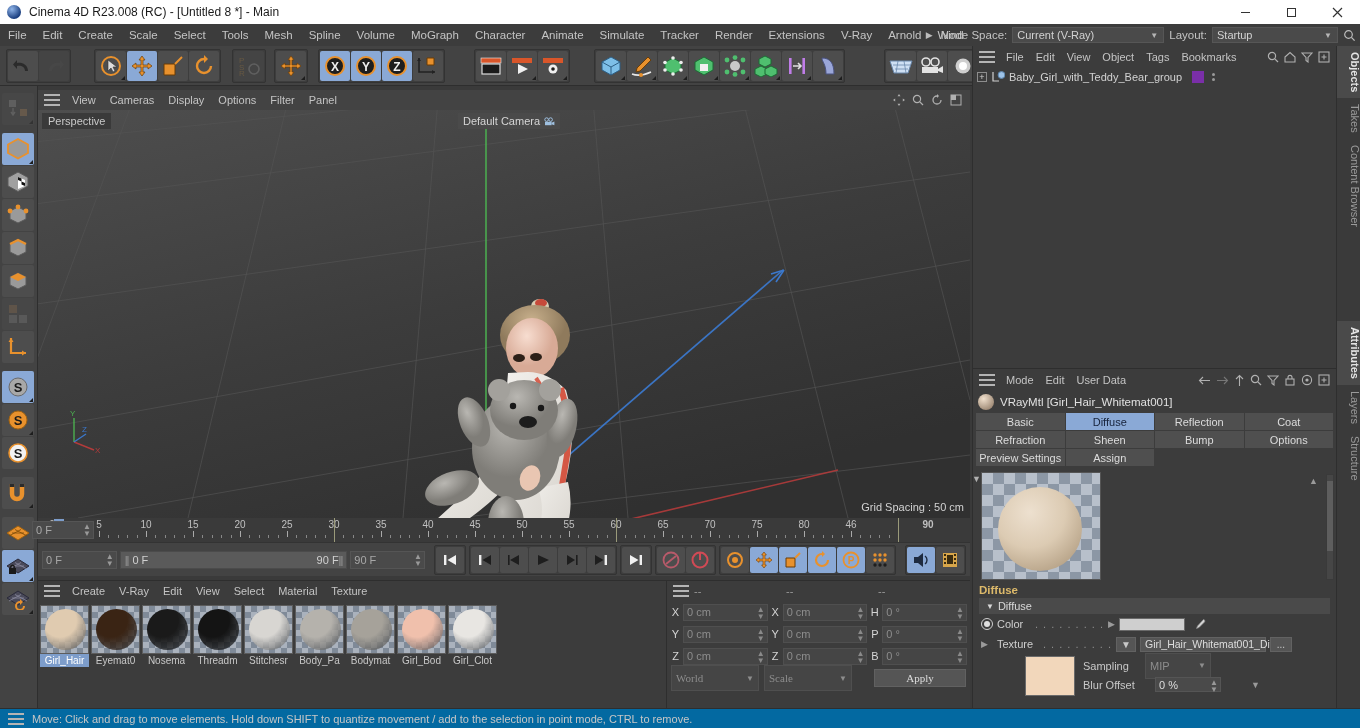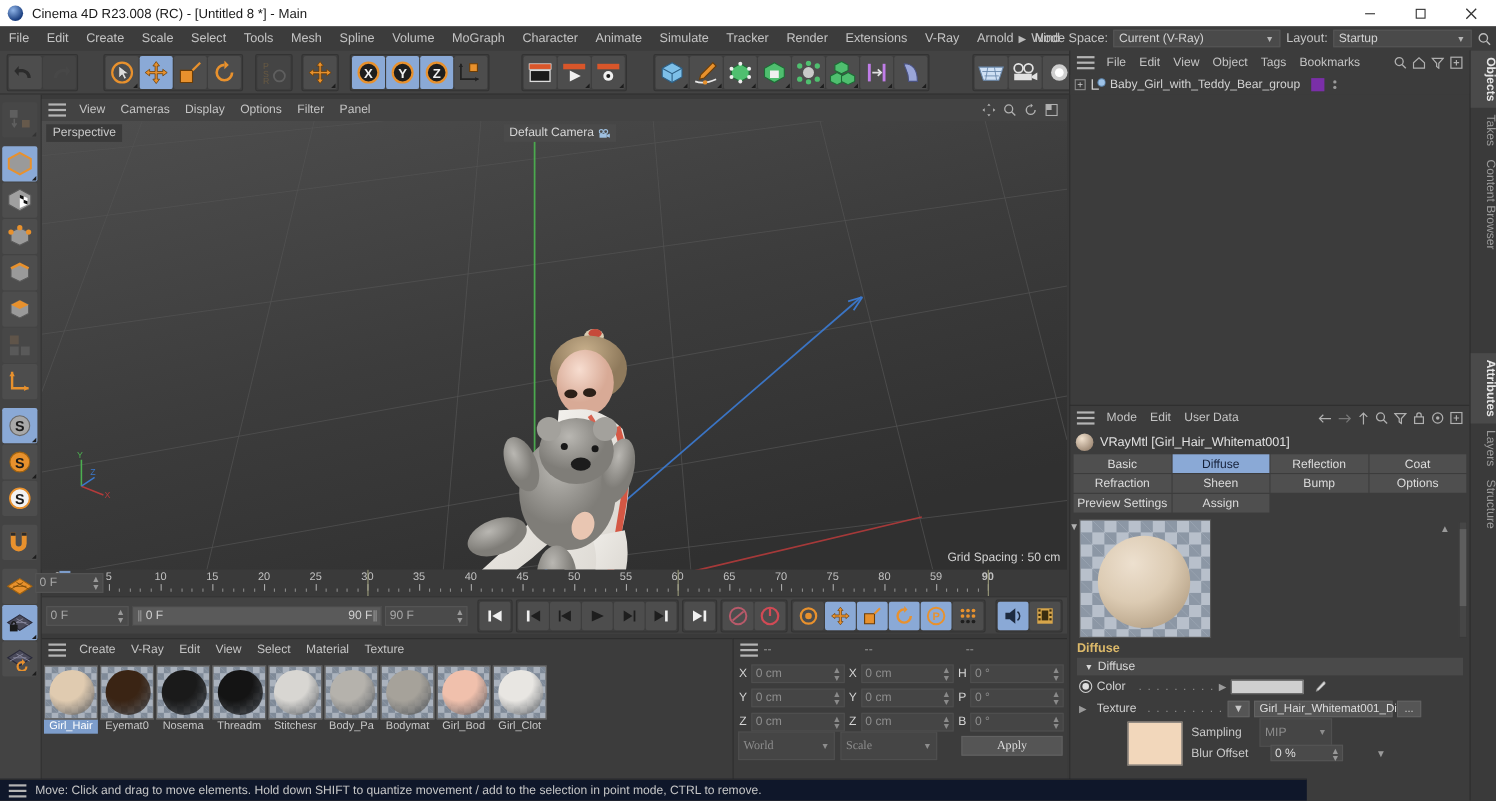--- a/index.html
+++ b/index.html
@@ -193,21 +193,21 @@
   .scrollthumb { background:#5e5e5e; width:100%; }
 
   
   .dock { position:absolute; right:0; top:46px; width:24px; height:682px; background:#3a3a3a;
     border-left:1px solid #2e2e2e; }
   .dtab { width:24px; color:#9a9a9a; font-size:11px; writing-mode:vertical-rl;
     text-align:center; padding:6px 0; }
   .dtab.active { background:#4a4a4a; color:#e4e4e4; font-weight:bold; }
 
   
-  .statusbar { position:absolute; left:0; bottom:0; width:1188px; height:20px; background:#0f172a;
+  .statusbar { position:absolute; left:0; bottom:0; width:1360px; height:20px; background:#0369a1;
     display:flex; align-items:center; border-top:1px solid #2e2e2e; }
   .statusbar .hamb { margin:0 8px 0 8px; }
   .status-text { font-size:11px; color:#c6c6c6; }
 
   svg { display:block; }
 </style>
 </head>
 <body>
 
 <div id="app">
@@ -790,23 +790,23 @@
         <div class="tick major" style="left: 572px;"></div>
         <div class="green-line" style="left: 572px;"></div>
         <div class="tick-num" style="left: 619px;">65</div>
         <div class="tick major" style="left: 619px;"></div>
         <div class="tick-num" style="left: 666px;">70</div>
         <div class="tick major" style="left: 666px;"></div>
         <div class="tick-num" style="left: 713px;">75</div>
         <div class="tick major" style="left: 713px;"></div>
         <div class="tick-num" style="left: 760px;">80</div>
         <div class="tick major" style="left: 760px;"></div>
-        <div class="tick-num" style="left: 807px;">59</div>
+        <div class="tick-num" style="left: 807px;">46</div>
         <div class="tick major" style="left: 807px;"></div>
-        <div class="tick-num" style="left: 854px; font-weight: bold;">90</div>
+        <div class="tick-num" style="left: 884px; font-weight: bold;">90</div>
         <div class="tick major" style="left: 854px;"></div>
         <div class="green-line" style="left: 854px;"></div>
         <div class="tick" style="left: 17.4px; height: 3px; top: 17px;"></div>
         <div class="tick" style="left: 26.8px; height: 3px; top: 17px;"></div>
         <div class="tick" style="left: 36.2px; height: 3px; top: 17px;"></div>
         <div class="tick" style="left: 45.6px; height: 3px; top: 17px;"></div>
         <div class="tick" style="left: 64.4px; height: 3px; top: 17px;"></div>
         <div class="tick" style="left: 73.8px; height: 3px; top: 17px;"></div>
         <div class="tick" style="left: 83.2px; height: 3px; top: 17px;"></div>
         <div class="tick" style="left: 92.6px; height: 3px; top: 17px;"></div>

